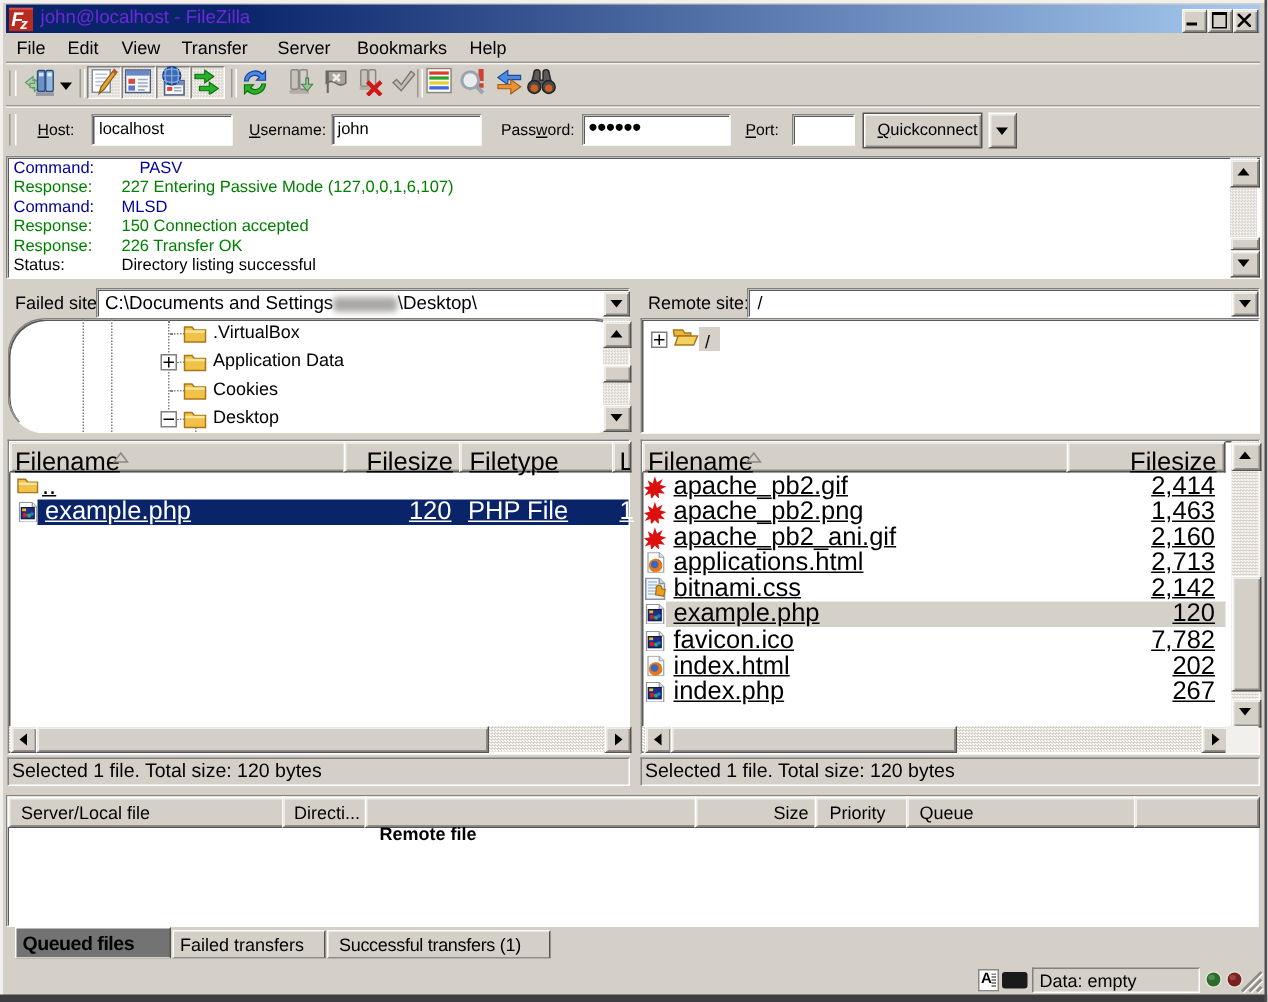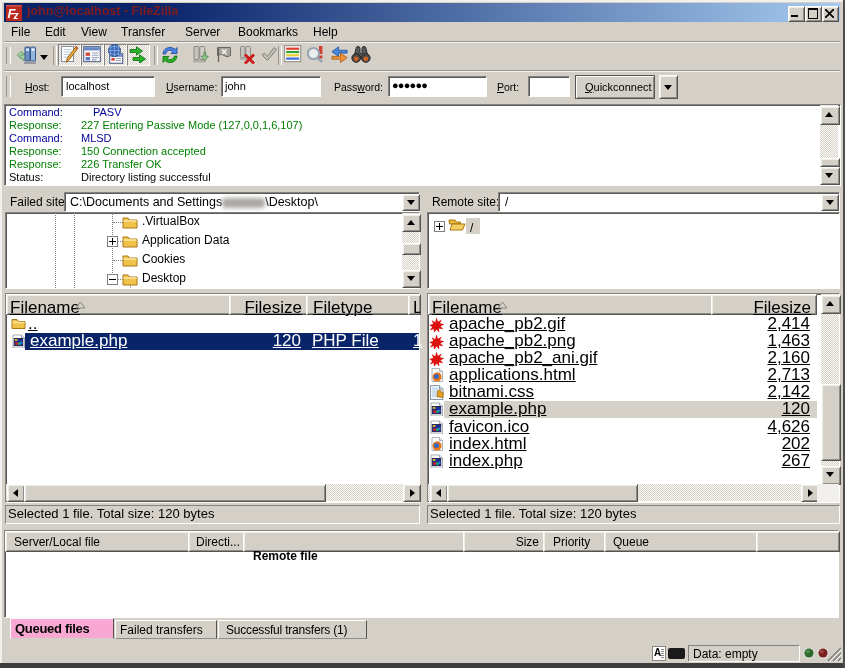--- a/index.html
+++ b/index.html
@@ -30,21 +30,21 @@
 
   <div class="ab" style="left:4px;top:3px;width:836px;height:19px;background:linear-gradient(90deg,#0a246a 0%,#0a246a 18%,#a6caf0 100%);"></div>
   <div class="ab" style="left:6px;top:5px;width:16px;height:16px;">
     <svg width="16" height="16">
         <rect x="0" y="0" width="16" height="16" fill="#b92a1f"></rect>
         <rect x="0" y="0" width="16" height="1.5" fill="#d4504a"></rect>
         <text x="1.5" y="12.5" font-family="Liberation Sans" font-size="13" font-weight="bold" font-style="italic" fill="#fff">F</text>
         <text x="7.5" y="14" font-family="Liberation Sans" font-size="10" font-weight="bold" font-style="italic" fill="#fff">z</text>
       </svg>
   </div>
-  <div class="ab" style="left:27px;top:4px;color:#7f1d1d;font-size:12.5px;font-weight:bold;letter-spacing:0px;">john@localhost - FileZilla</div>
+  <div class="ab" style="left:27px;top:4px;color:#6d28d9;font-size:12.5px;font-weight:normal;letter-spacing:0px;">john@localhost - FileZilla</div>
 
   <div class="ab raised" style="left:788px;top:6px;width:15px;height:14px;">
       <div class="ab" style="left:2px;top:8px;width:7px;height:2px;background:#000;"></div>
     </div>
   <div class="ab raised" style="left:805px;top:6px;width:15px;height:14px;">
       <div class="ab" style="left:2px;top:1px;width:8px;height:8px;border:1px solid #000;border-top-width:2px;"></div>
     </div>
   <div class="ab raised" style="left:822px;top:6px;width:15px;height:14px;">
       <svg class="ab" style="left:2px;top:2px;" width="9" height="9">
         <path d="M0 0 L9 9 M9 0 L0 9" stroke="#000" stroke-width="1.7"></path>
@@ -223,21 +223,21 @@
       </div>
   </div>
   <div class="ab" style="left:432px;top:195px;">Remote site:</div>
   <div class="ab sunken" style="left:498px;top:192px;width:340px;height:18px;">
     <div class="ab" style="left:6px;top:2px;">/</div>
     <div class="ab raised" style="left:322px;top:1px;width:16px;height:15px;">
         <div class="ab tri-dn" style="left:4px;top:5px;"></div>
       </div>
   </div>
 
-  <div class="ab sunken" style="left:5px;top:212px;width:413px;height:75px;">
+  <div class="ab sunken" style="left:5px;top:212px;width:413px;height:75px;border-radius:25px;">
     <div class="ab guide" style="left:49px;top:0;height:75px;"></div>
     <div class="ab guide" style="left:68px;top:0;height:75px;"></div>
     <div class="ab guide" style="left:106px;top:0;height:66px;"></div>
     <div class="ab guide" style="left:124px;top:68px;height:7px;"></div>
     <div class="ab hguide" style="left:107px;top:9px;width:10px;"></div>
     <div class="ab hguide" style="left:111px;top:28px;width:6px;"></div>
     <div class="ab hguide" style="left:107px;top:47px;width:10px;"></div>
     <div class="ab hguide" style="left:111px;top:66px;width:6px;"></div>
     <svg class="ab" style="left:116px;top:2px;" width="16" height="14">
         <path d="M1 3 h5 l1.5 2 h7.5 v8 h-14 z" fill="#f0c24a" stroke="#a87818" stroke-width="1"></path>
@@ -389,21 +389,21 @@
     <svg class="ab" style="left:2px;top:126px;" width="14" height="14">
         <path d="M1 1 h8.5 l3 3 v10 h-11.5 z" fill="#fff" stroke="#9098a0" stroke-width="0.8"></path>
         <path d="M9.5 1 v3 h3" fill="#e0e4e8" stroke="#9098a0" stroke-width="0.8"></path>
         <rect x="2.2" y="4.4" width="8.6" height="7.4" fill="#1e2e8e" stroke="#16164a" stroke-width="0.8"></rect>
         <rect x="2.8" y="5" width="2.6" height="1.8" fill="#e8c020"></rect>
         <circle cx="4.6" cy="9.4" r="1.5" fill="#d42020"></circle>
         <circle cx="7.4" cy="9.7" r="1.4" fill="#20b060"></circle>
         <circle cx="9.3" cy="8.7" r="1.2" fill="#2080d0"></circle>
       </svg>
     <div class="ab" style="left:21px;top:123px;">favicon.ico</div>
-      <div class="ab" style="left:283px;top:123px;width:99px;text-align:right;">4,626</div>
+      <div class="ab" style="left:283px;top:123px;width:99px;text-align:right;">7,782</div>
     <svg class="ab" style="left:2px;top:143px;" width="14" height="14">
         <path d="M2 0.5 h7.5 l3 3 v10 h-10.5 z" fill="#fbfbfb" stroke="#9aa2aa" stroke-width="0.8"></path>
         <path d="M9.5 0.5 v3 h3" fill="#e0e4e8" stroke="#9aa2aa" stroke-width="0.8"></path>
         <circle cx="7" cy="9" r="4.5" fill="#e87818"></circle>
         <path d="M7 4.5 a4.5 4.5 0 0 1 4.5 4.5 l-1.2 2.8 a3.6 3.6 0 0 0 -0.8 -5.8 a3.3 3.3 0 0 0 -3.5 -1.2 z" fill="#c05a10"></path>
         <circle cx="6.4" cy="8.4" r="2.5" fill="#3a66c0"></circle>
       </svg>
     <div class="ab" style="left:21px;top:140px;">index.html</div>
       <div class="ab" style="left:283px;top:140px;width:99px;text-align:right;">202</div>
     <svg class="ab" style="left:2px;top:160px;" width="14" height="14">
@@ -458,21 +458,21 @@
       </div>
     <div class="ab hdrbtn" style="left:538px;top:0;width:61px;height:19px;">
         <div class="ab" style="left:9px;top:3px;">Priority</div>
       </div>
     <div class="ab hdrbtn" style="left:599px;top:0;width:152px;height:19px;">
         <div class="ab" style="left:8px;top:3px;">Queue</div>
       </div>
     <div class="ab hdrbtn" style="left:751px;top:0;width:82px;height:19px;"></div>
   </div>
 
-  <div class="ab" style="left:10px;top:618px;width:102px;height:19px;background:#f9a8d4;border:1px solid;border-color:#fdfdfb #565451 #d4d0c8 #fdfdfb;">
+  <div class="ab" style="left:10px;top:618px;width:102px;height:19px;background:#737373;border:1px solid;border-color:#fdfdfb #565451 #d4d0c8 #fdfdfb;">
       <div class="ab" style="left:4px;top:2px;font-size:13px;font-weight:bold;letter-spacing:-0.3px;">Queued files</div>
     </div>
   <div class="ab" style="left:115px;top:620px;width:100px;height:17px;background:#d4d0c8;border:1px solid;border-color:#fdfdfb #565451 #8f8d89 #fdfdfb;">
       <div class="ab" style="left:4px;top:2px;">Failed transfers</div>
     </div>
   <div class="ab" style="left:218px;top:620px;width:147px;height:17px;background:#d4d0c8;border:1px solid;border-color:#fdfdfb #565451 #8f8d89 #fdfdfb;">
       <div class="ab" style="left:7px;top:2px;letter-spacing:-0.2px;">Successful transfers (1)</div>
     </div>
 
   <div class="ab" style="left:652px;top:646px;width:12px;height:13px;background:#fff;border:1px solid #8a8880;">

